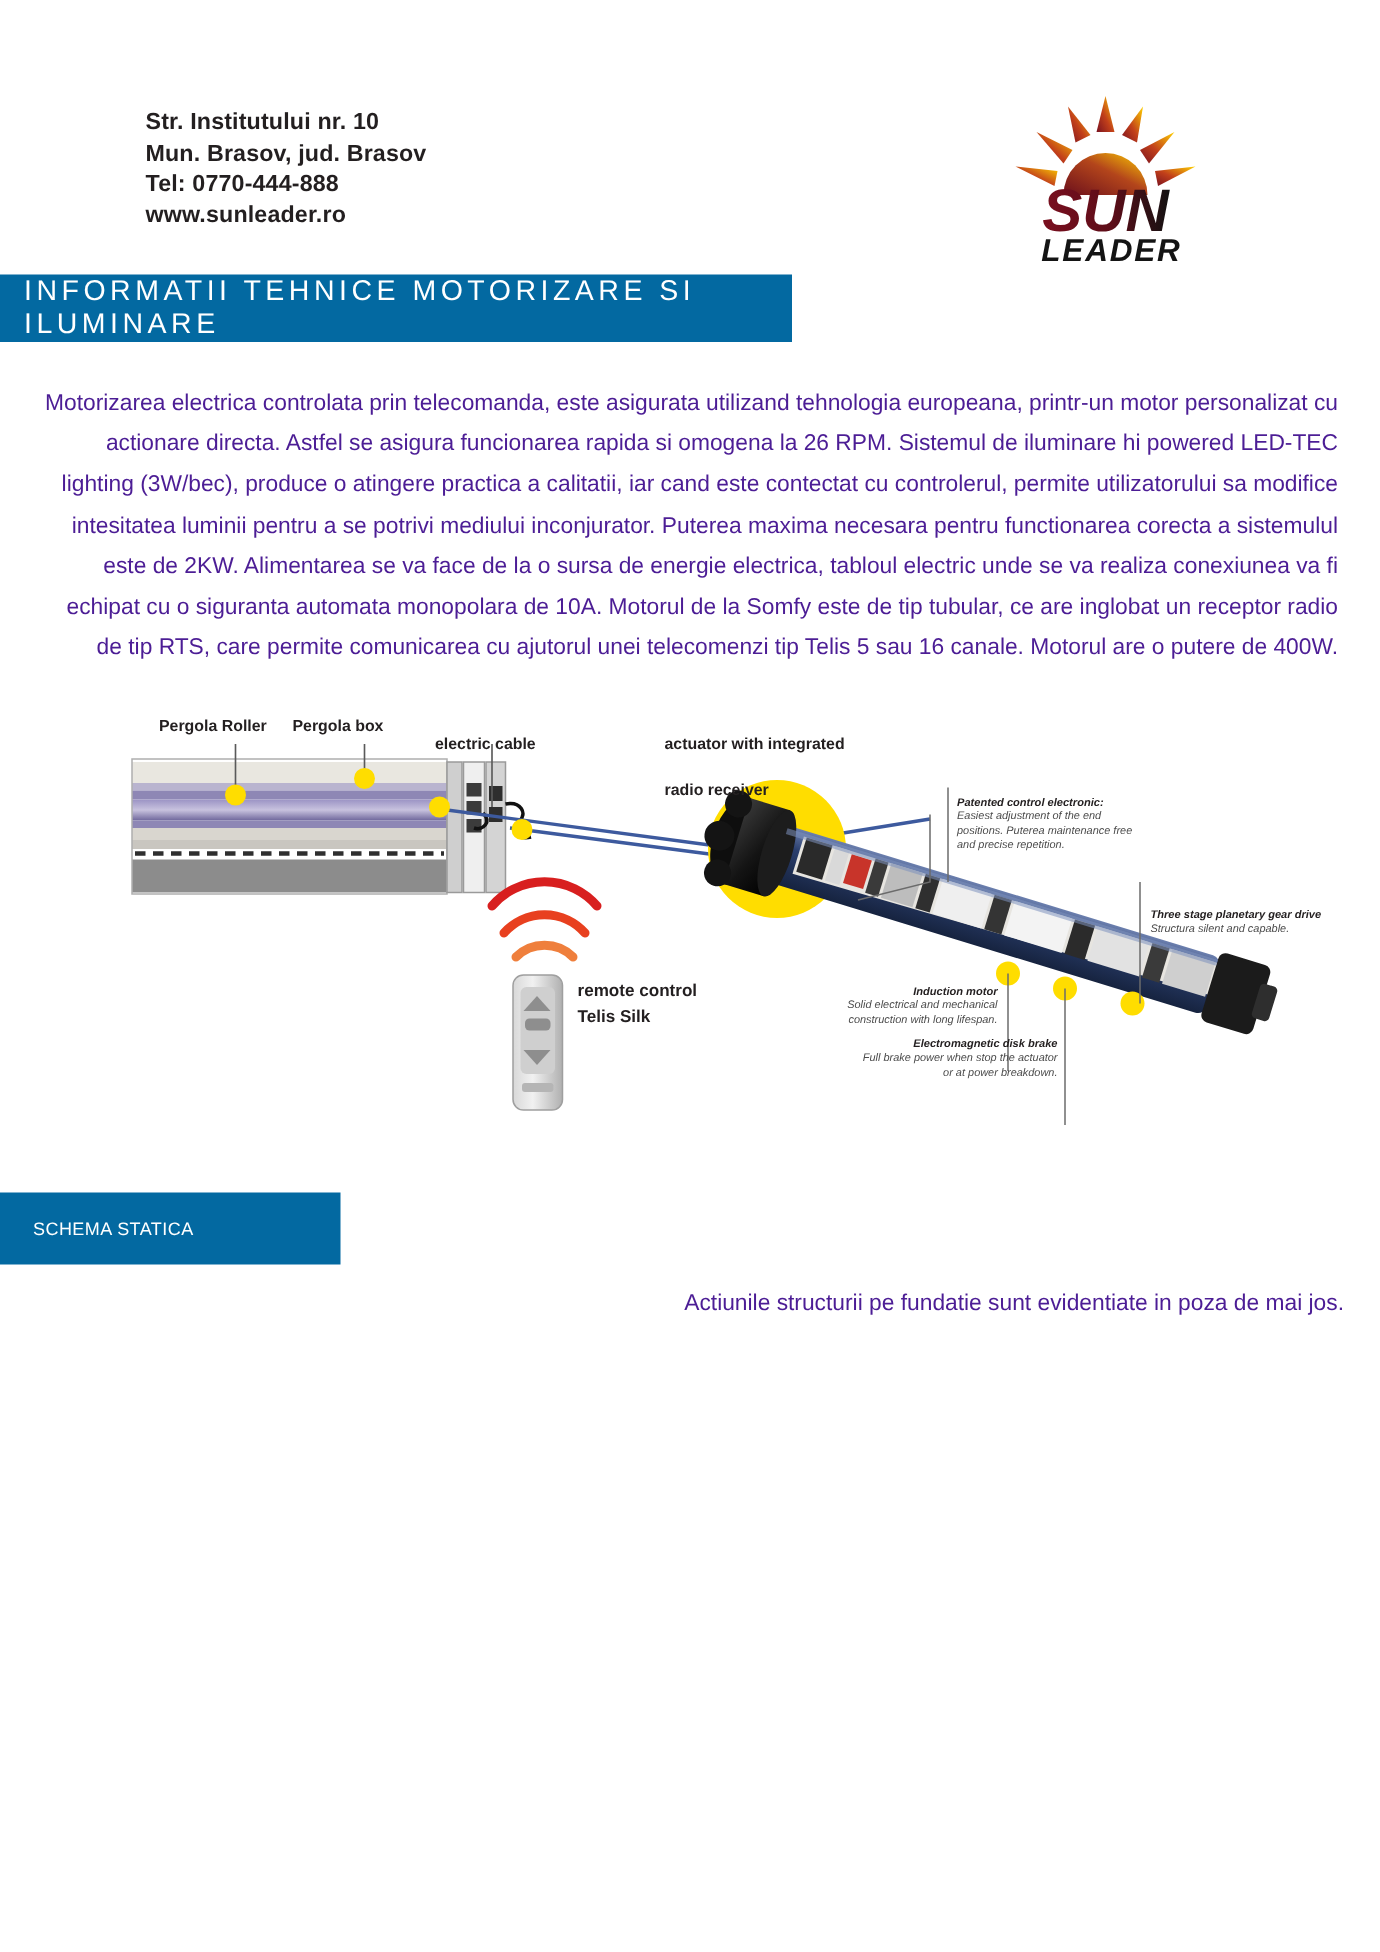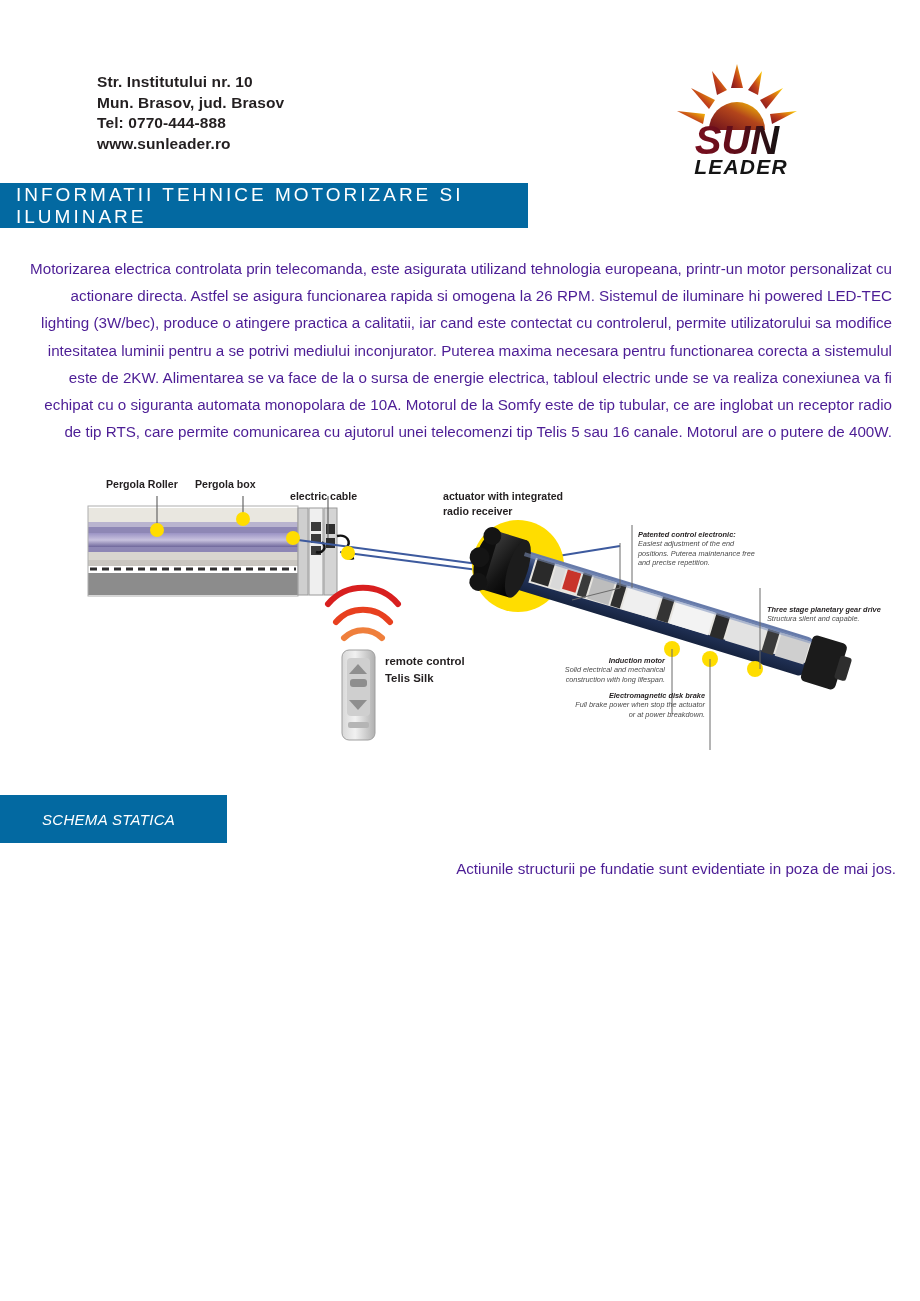--- a/index.html
+++ b/index.html
@@ -13,21 +13,21 @@
   .address{position:absolute;left:97px;top:72px;font-weight:bold;font-size:15.5px;line-height:20.5px;color:#231f20;letter-spacing:.1px;}
   .address div{white-space:nowrap;}
   
   .logo{position:absolute;left:665px;top:62px;width:145px;height:115px;}
   .logo svg{display:block;}
   
   .banner{position:absolute;background:#0369a1;color:#ffffff;display:flex;align-items:center;}
   .banner-1{left:0;top:183px;width:528px;height:45px;}
   .banner-1 .btxt{font-size:19px;letter-spacing:3.0px;padding-left:16px;font-weight:400;}
   .banner-2{left:0;top:795px;width:227px;height:48px;}
-  .banner-2 .btxt{font-size:15px;letter-spacing:.3px;padding-left:42px;font-weight:400;font-style:italic;}
+  .banner-2 .btxt{font-size:12px;letter-spacing:.3px;padding-left:22px;font-weight:400;}
   
   .para{position:absolute;font-size:15.2px;line-height:27.2px;color:#4c1d95;text-align:right;}
   .para-1{left:30px;top:255px;width:862px;}
   .para-2{left:30px;top:855px;width:866px;}
   .para-2 .l2{display:block;}
   
   .diagram{position:absolute;left:60px;top:478px;width:860px;height:290px;}
   .diagram svg{display:block;}
   .dlabel{position:absolute;font-weight:bold;font-size:10.6px;color:#231f20;line-height:13px;white-space:nowrap;}
   .annot{position:absolute;font-size:7.3px;line-height:9.4px;color:#4b4b4b;font-style:italic;text-align:left;white-space:nowrap;}
@@ -231,21 +231,21 @@
       <path d="M298,232 l-9,-10 h18 Z" fill="#8e8e8e"></path>
       <rect x="288" y="244" width="21" height="6" rx="2" fill="#b5b5b5"></rect>
     </g>
   </svg>
 
   <div class="dlabel" style="left:26px;top:0px;margin-left:20px;">Pergola Roller</div>
   <div class="dlabel" style="left:135px;top:0px;">Pergola box</div>
   <div class="dlabel" style="left:230px;top:12px;">electric cable</div>
 
   <div class="dlabel" style="left:383px;top:12px;">actuator with integrated</div>
-  <div class="dlabel" style="left:383px;top:27px;">radio receiver</div>
+  <div class="dlabel" style="left:383px;top:43px;">radio receiver</div>
 
   <div class="remote-label" style="left:325px;top:175px;">remote control</div>
   <div class="remote-label" style="left:325px;top:192px;">Telis Silk</div>
 
   <div class="annot" style="left:578px;top:52px;">
     <b>Patented control electronic:</b>
     <span>Easiest adjustment of the end</span><br>
     <span>positions. Puterea maintenance free</span><br>
     <span>and precise repetition.</span>
   </div>

